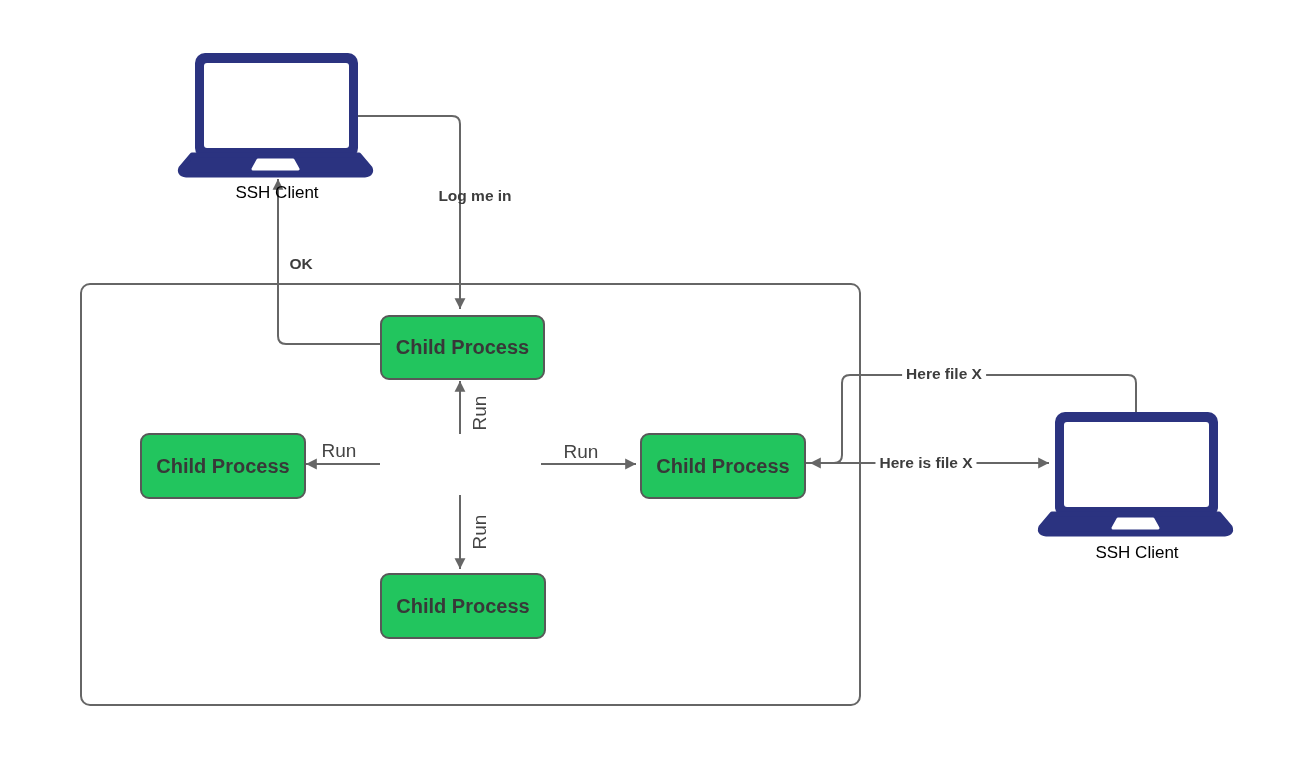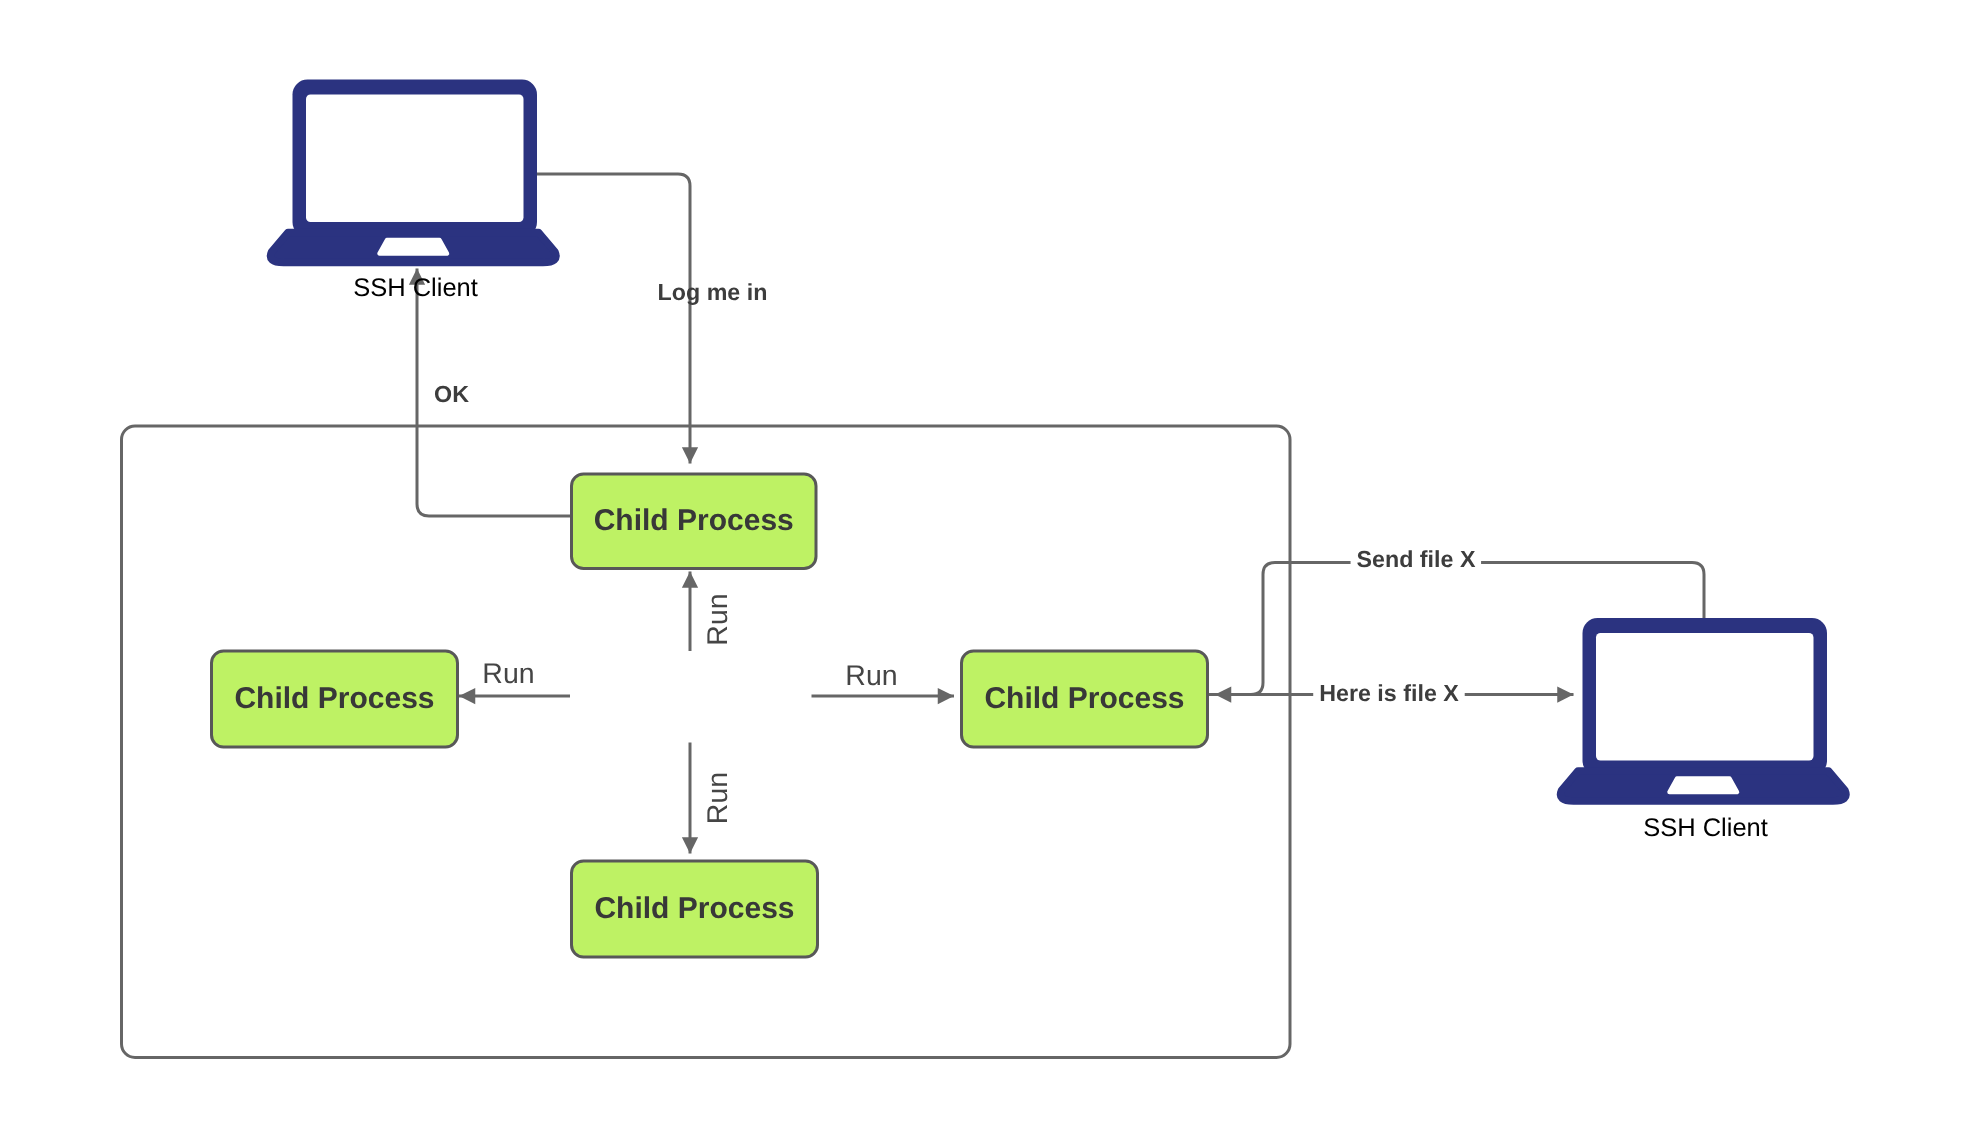--- a/index.html
+++ b/index.html
@@ -7,21 +7,21 @@
     position:relative;width:1312px;height:759px;background:#ffffff;
     font-family:"Liberation Sans",sans-serif;overflow:hidden;
   }
   .boundary{
     position:absolute;left:80px;top:283px;width:777px;height:419px;
     border:2.5px solid #666666;border-radius:10px;background:transparent;
   }
   svg.overlay{position:absolute;left:0;top:0;}
   .node{
     position:absolute;display:flex;align-items:center;justify-content:center;
-    background:#bef264;border:2.5px solid #585858;border-radius:9px;
+    background:#22c55e;border:2.5px solid #585858;border-radius:9px;
     font-weight:bold;font-size:20px;color:#383838;white-space:nowrap;
   }
   .lbl{
     position:absolute;transform:translate(-50%,-50%);
     white-space:nowrap;color:#3d3d3d;line-height:1;
   }
   .msg{font-weight:bold;font-size:15.5px;}
   .whitebg{background:#ffffff;padding:1px 4px;}
   .run{font-size:19px;color:#454545;font-weight:400;}
   .vert{transform:translate(-50%,-50%) rotate(-90deg);}
@@ -82,21 +82,21 @@
   <div class="lbl msg" style="left:277px;top:264px;margin-left:24px;">OK</div>
 
   <div class="lbl run" style="left:339px;top:450px;">Run</div>
 
   <div class="lbl run" style="left:581px;top:451px;">Run</div>
 
   <div class="lbl run vert" style="left:479px;top:413px;">Run</div>
 
   <div class="lbl run vert" style="left:479px;top:532px;">Run</div>
 
-  <div class="lbl msg whitebg" style="left:944px;top:374px;">Send file X</div>
+  <div class="lbl msg whitebg" style="left:944px;top:374px;">Here file X</div>
 
   <div class="lbl msg whitebg" style="left:926px;top:463px;text-align:center;">Here is file X</div>
 
   <div class="lbl client-lbl" style="left:277px;top:192px;">SSH Client</div>
 
   <div class="lbl client-lbl" style="left:1137px;top:552px;">SSH Client</div>
 
 </div>
 
 </body></html>

